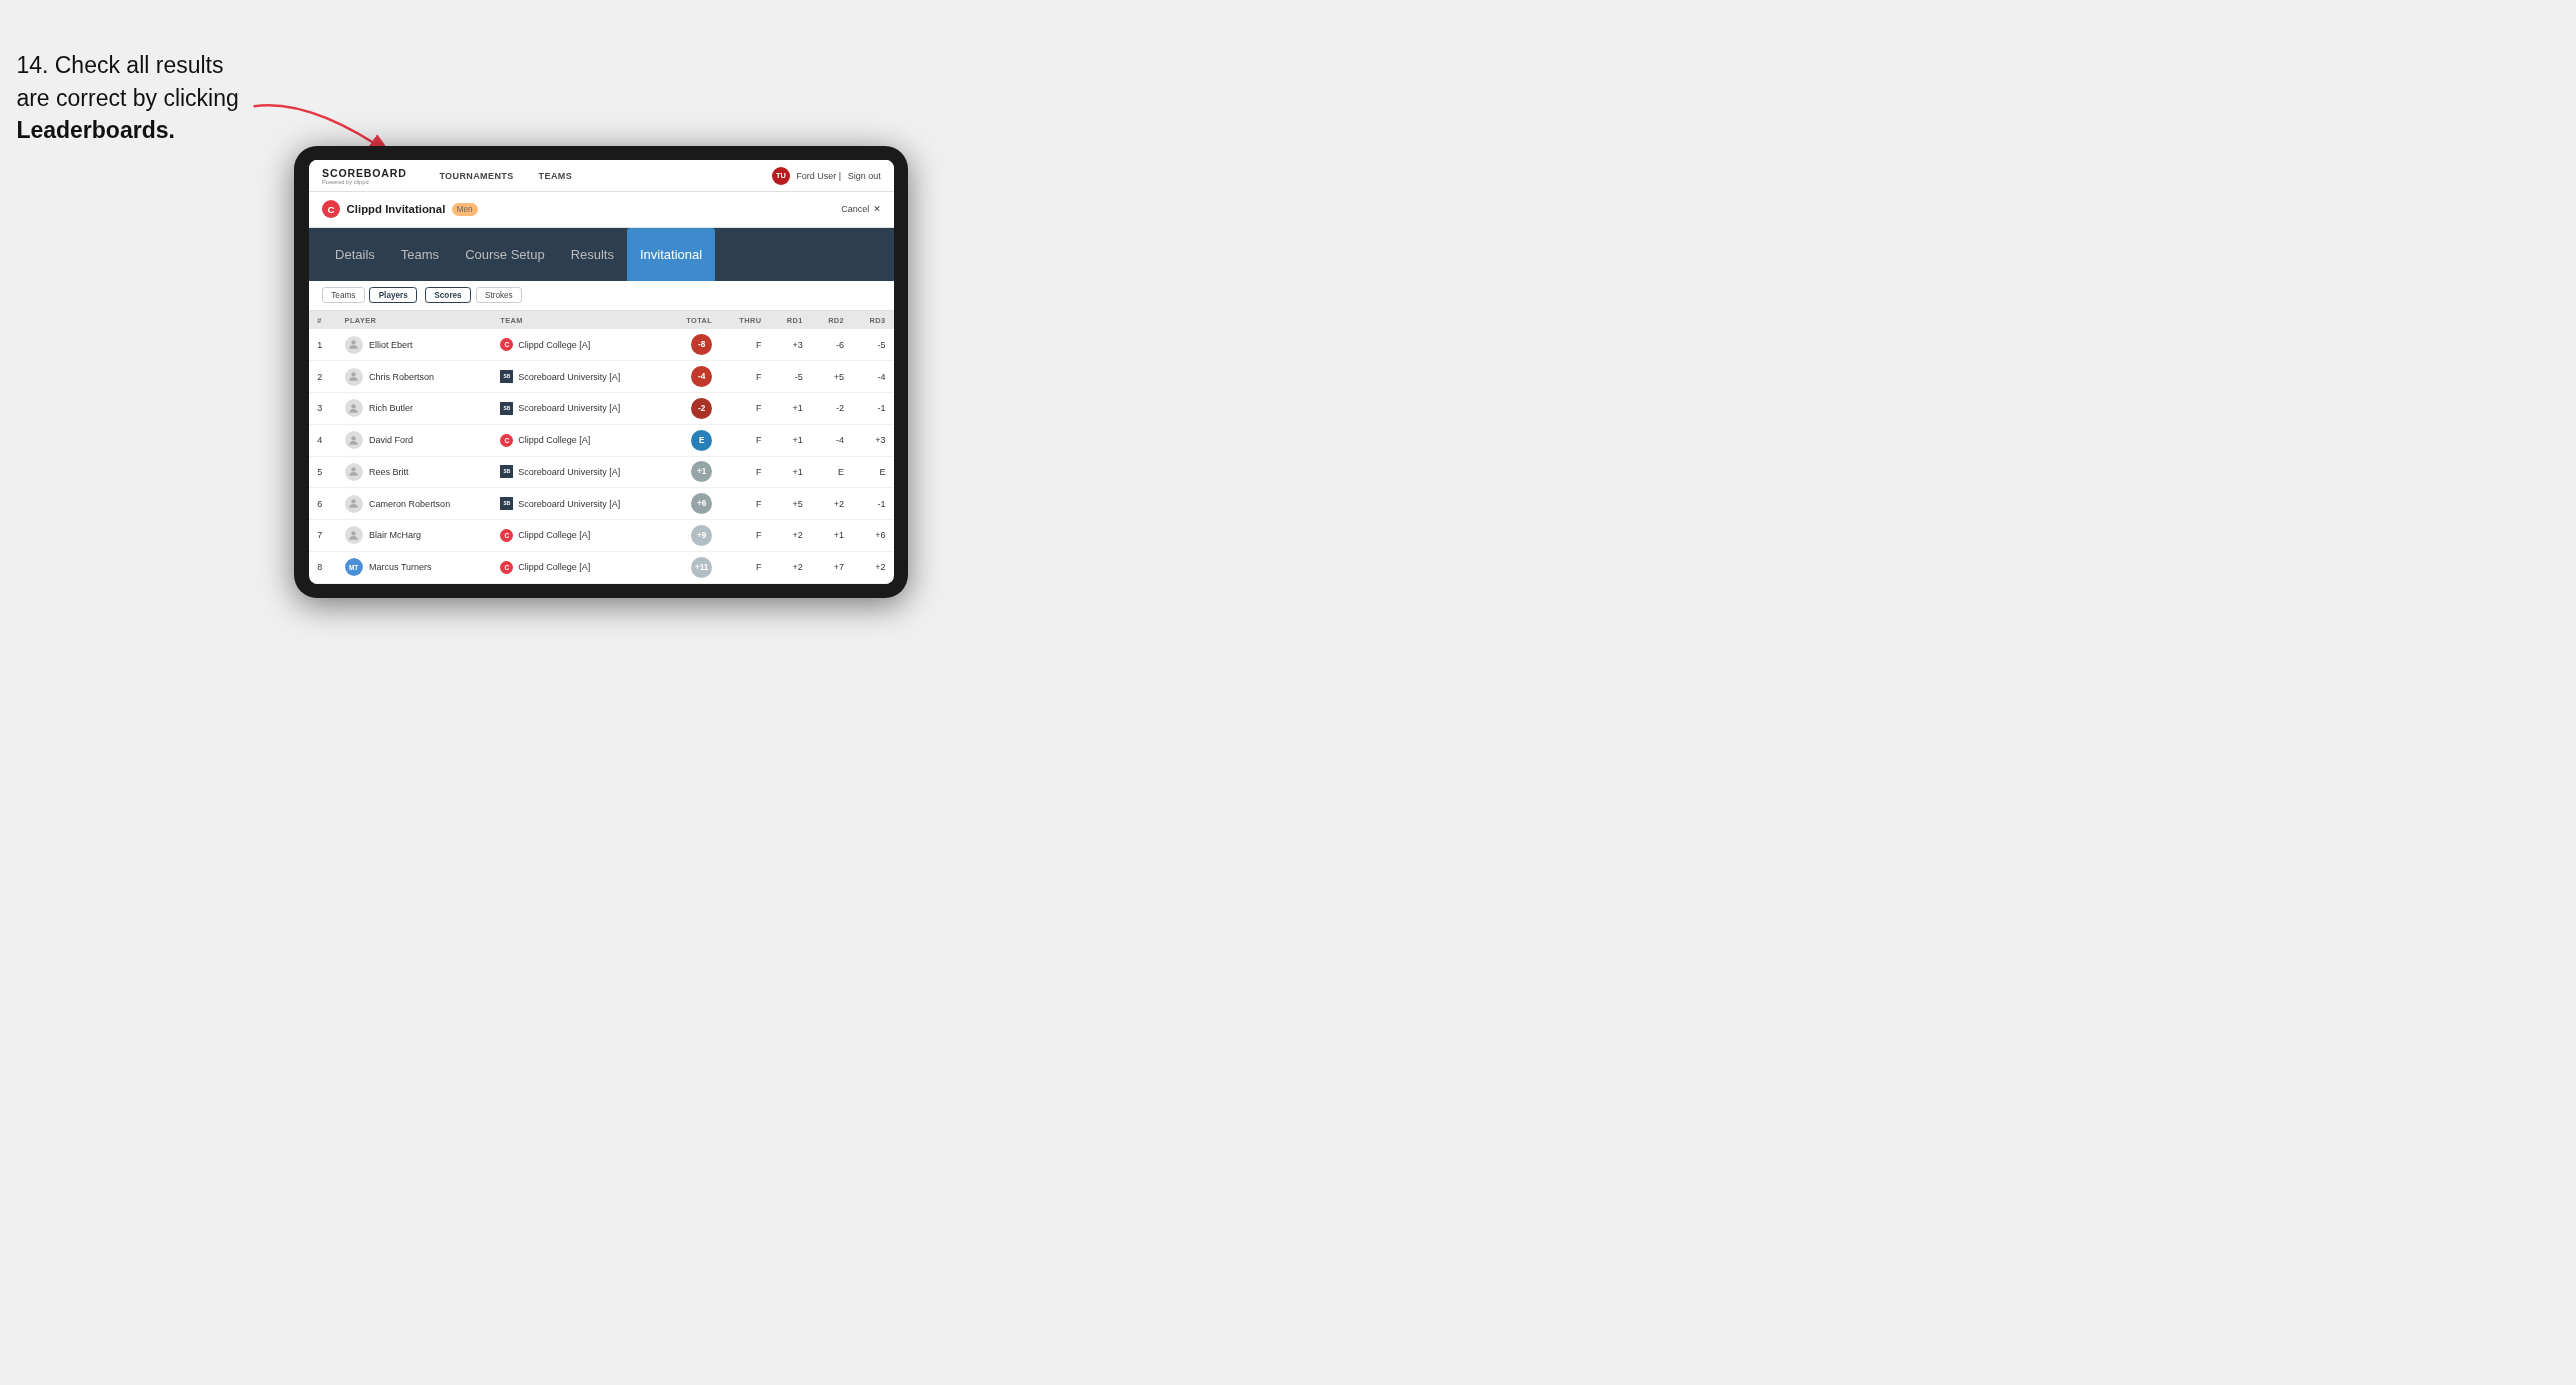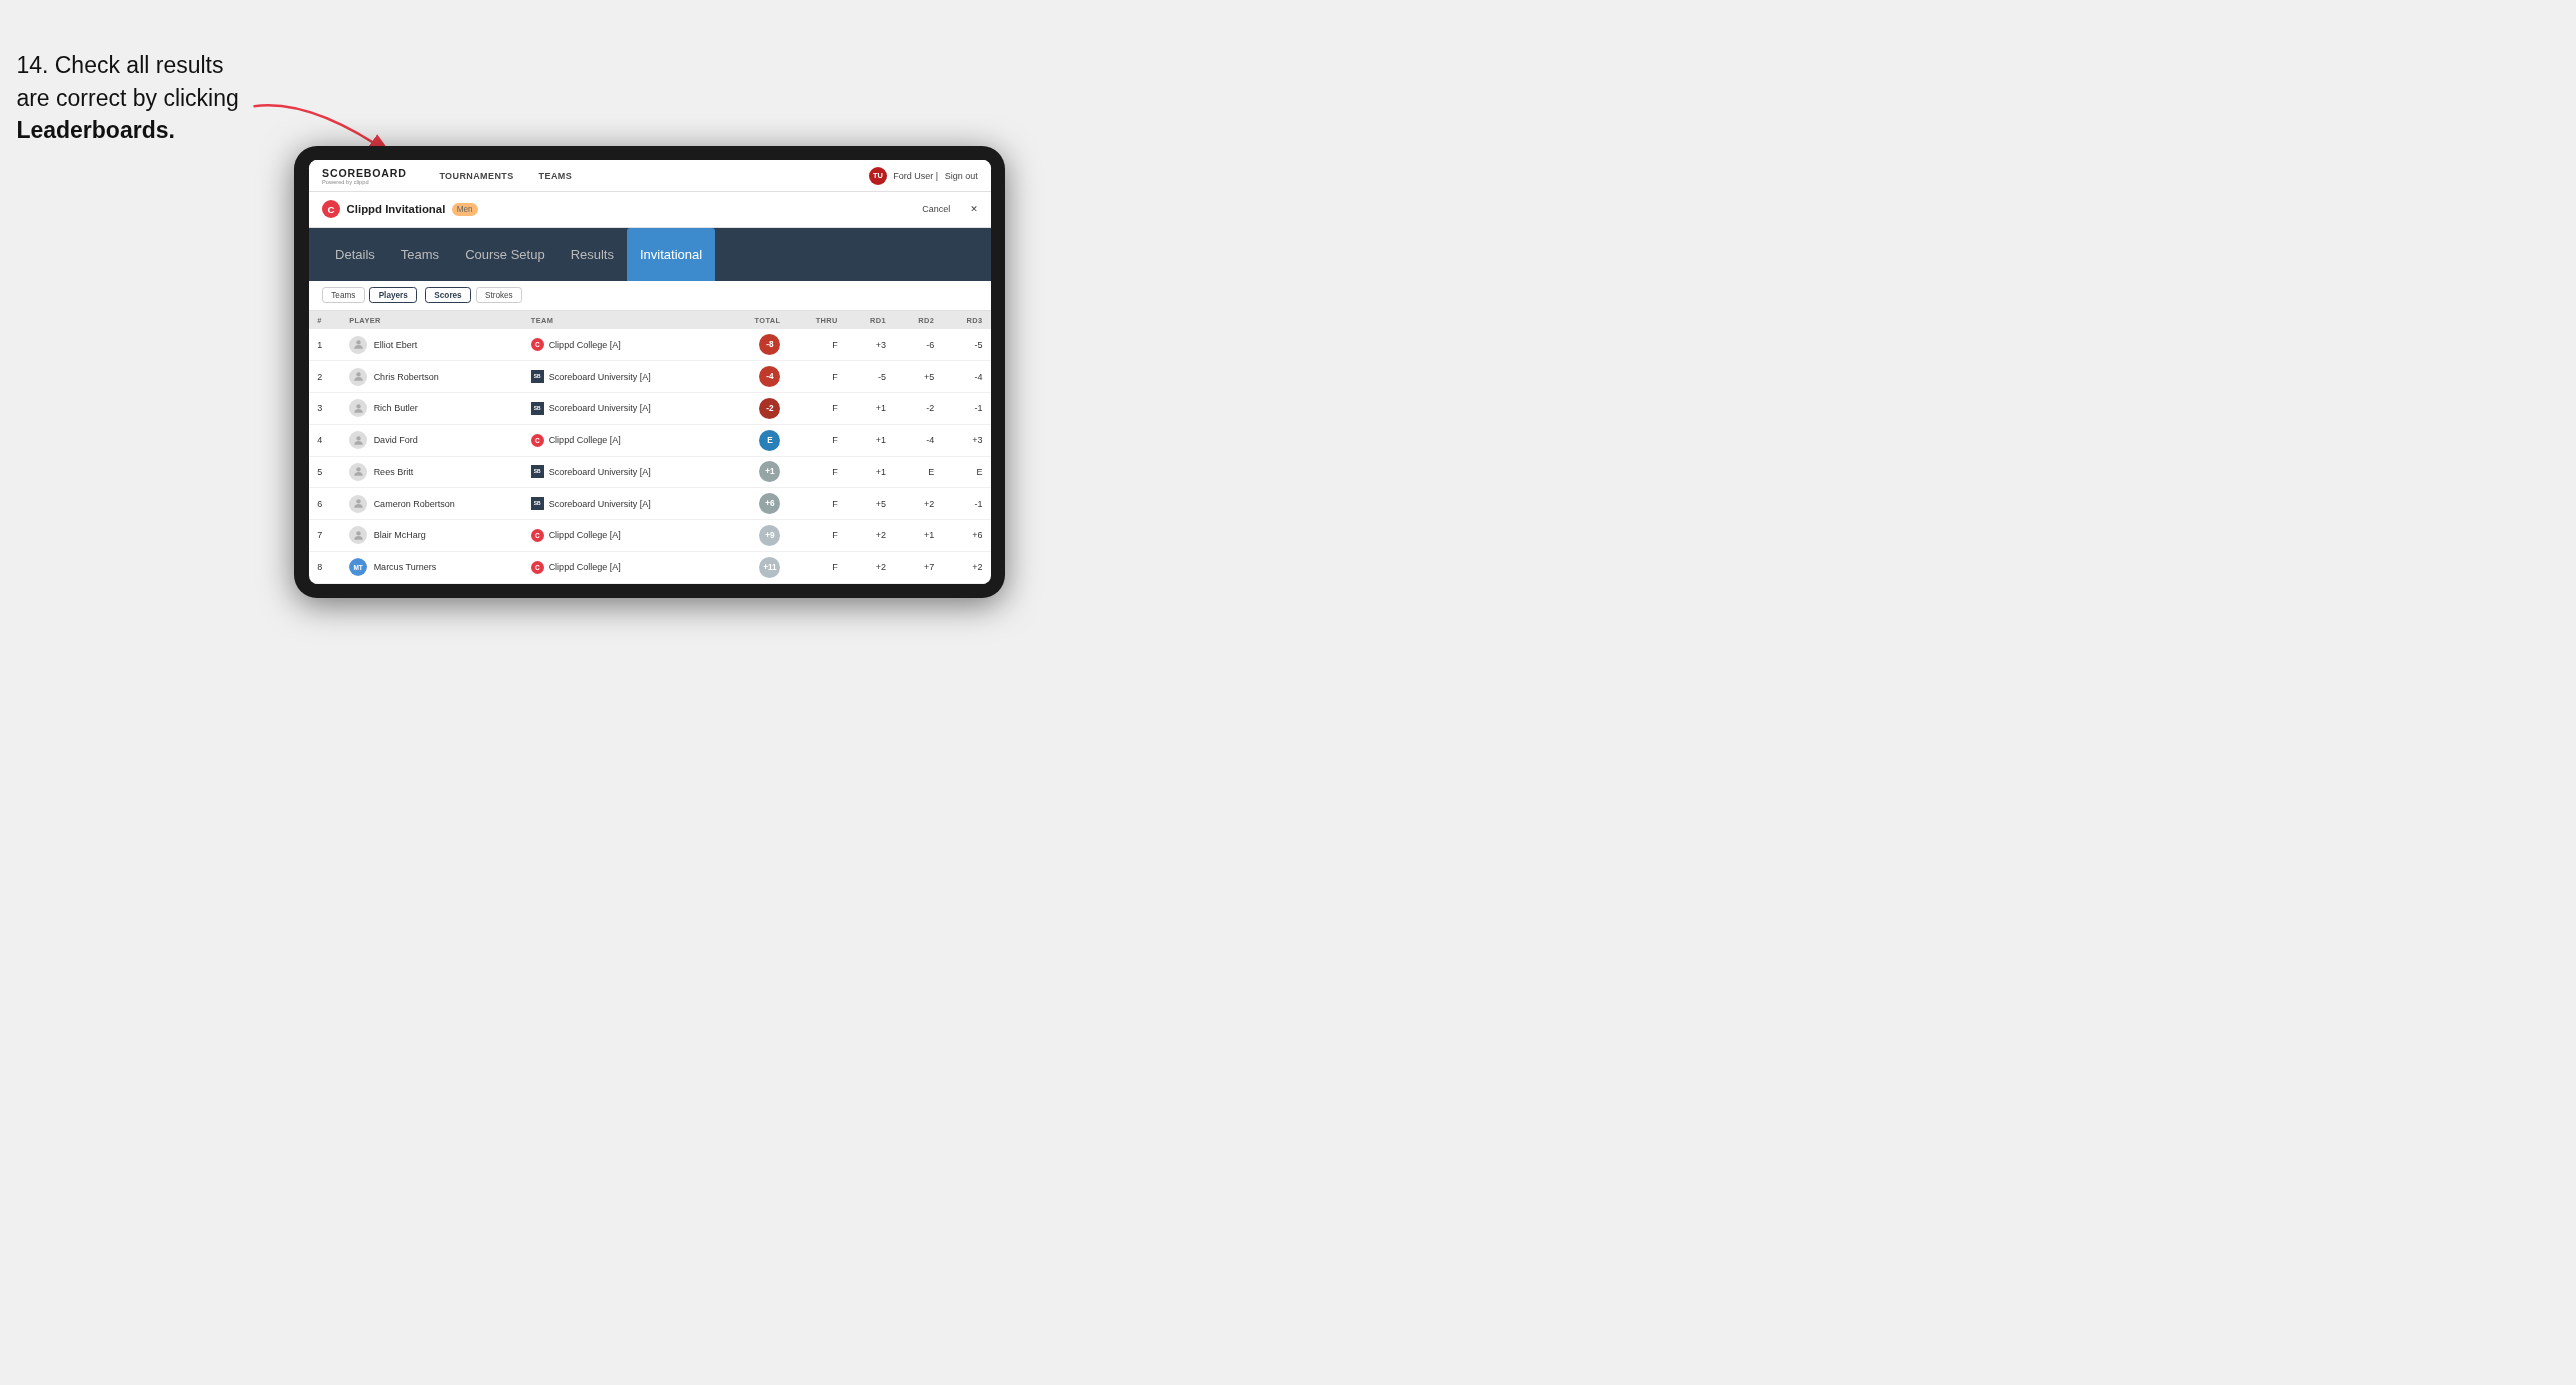--- a/index.html
+++ b/index.html
@@ -18,21 +18,21 @@
       margin-bottom: 16px;
       position: relative;
     }
     .instruction-text strong { font-weight: 800; }
 
     
     .tablet-bezel {
       background: #1a1a1a;
       border-radius: 23px;
       padding: 14.7px;
-      width: 711px;
+      width: 614px;
       box-shadow: 0 6.5px 33px rgba(0,0,0,0.5);
       margin-left: 278px;
       position: relative;
     }
 
     .tablet-screen {
       background: #fff;
       border-radius: 8.2px;
       overflow: hidden;
       width: 100%;
@@ -130,21 +130,21 @@
       background: #fdba74;
       border-radius: 8.2px;
       padding: 1.6px 4.9px;
     }
     .cancel-btn {
       font-size: 9px;
       color: #444;
       cursor: pointer;
       display: flex;
       align-items: center;
-      gap: 20px;
+      gap: 4px;
     }
 
     
     .tab-bar {
       display: flex;
       background: #2d3e50;
       padding: 0 13px;
     }
     .tab-item {
       padding: 19px 13px;

